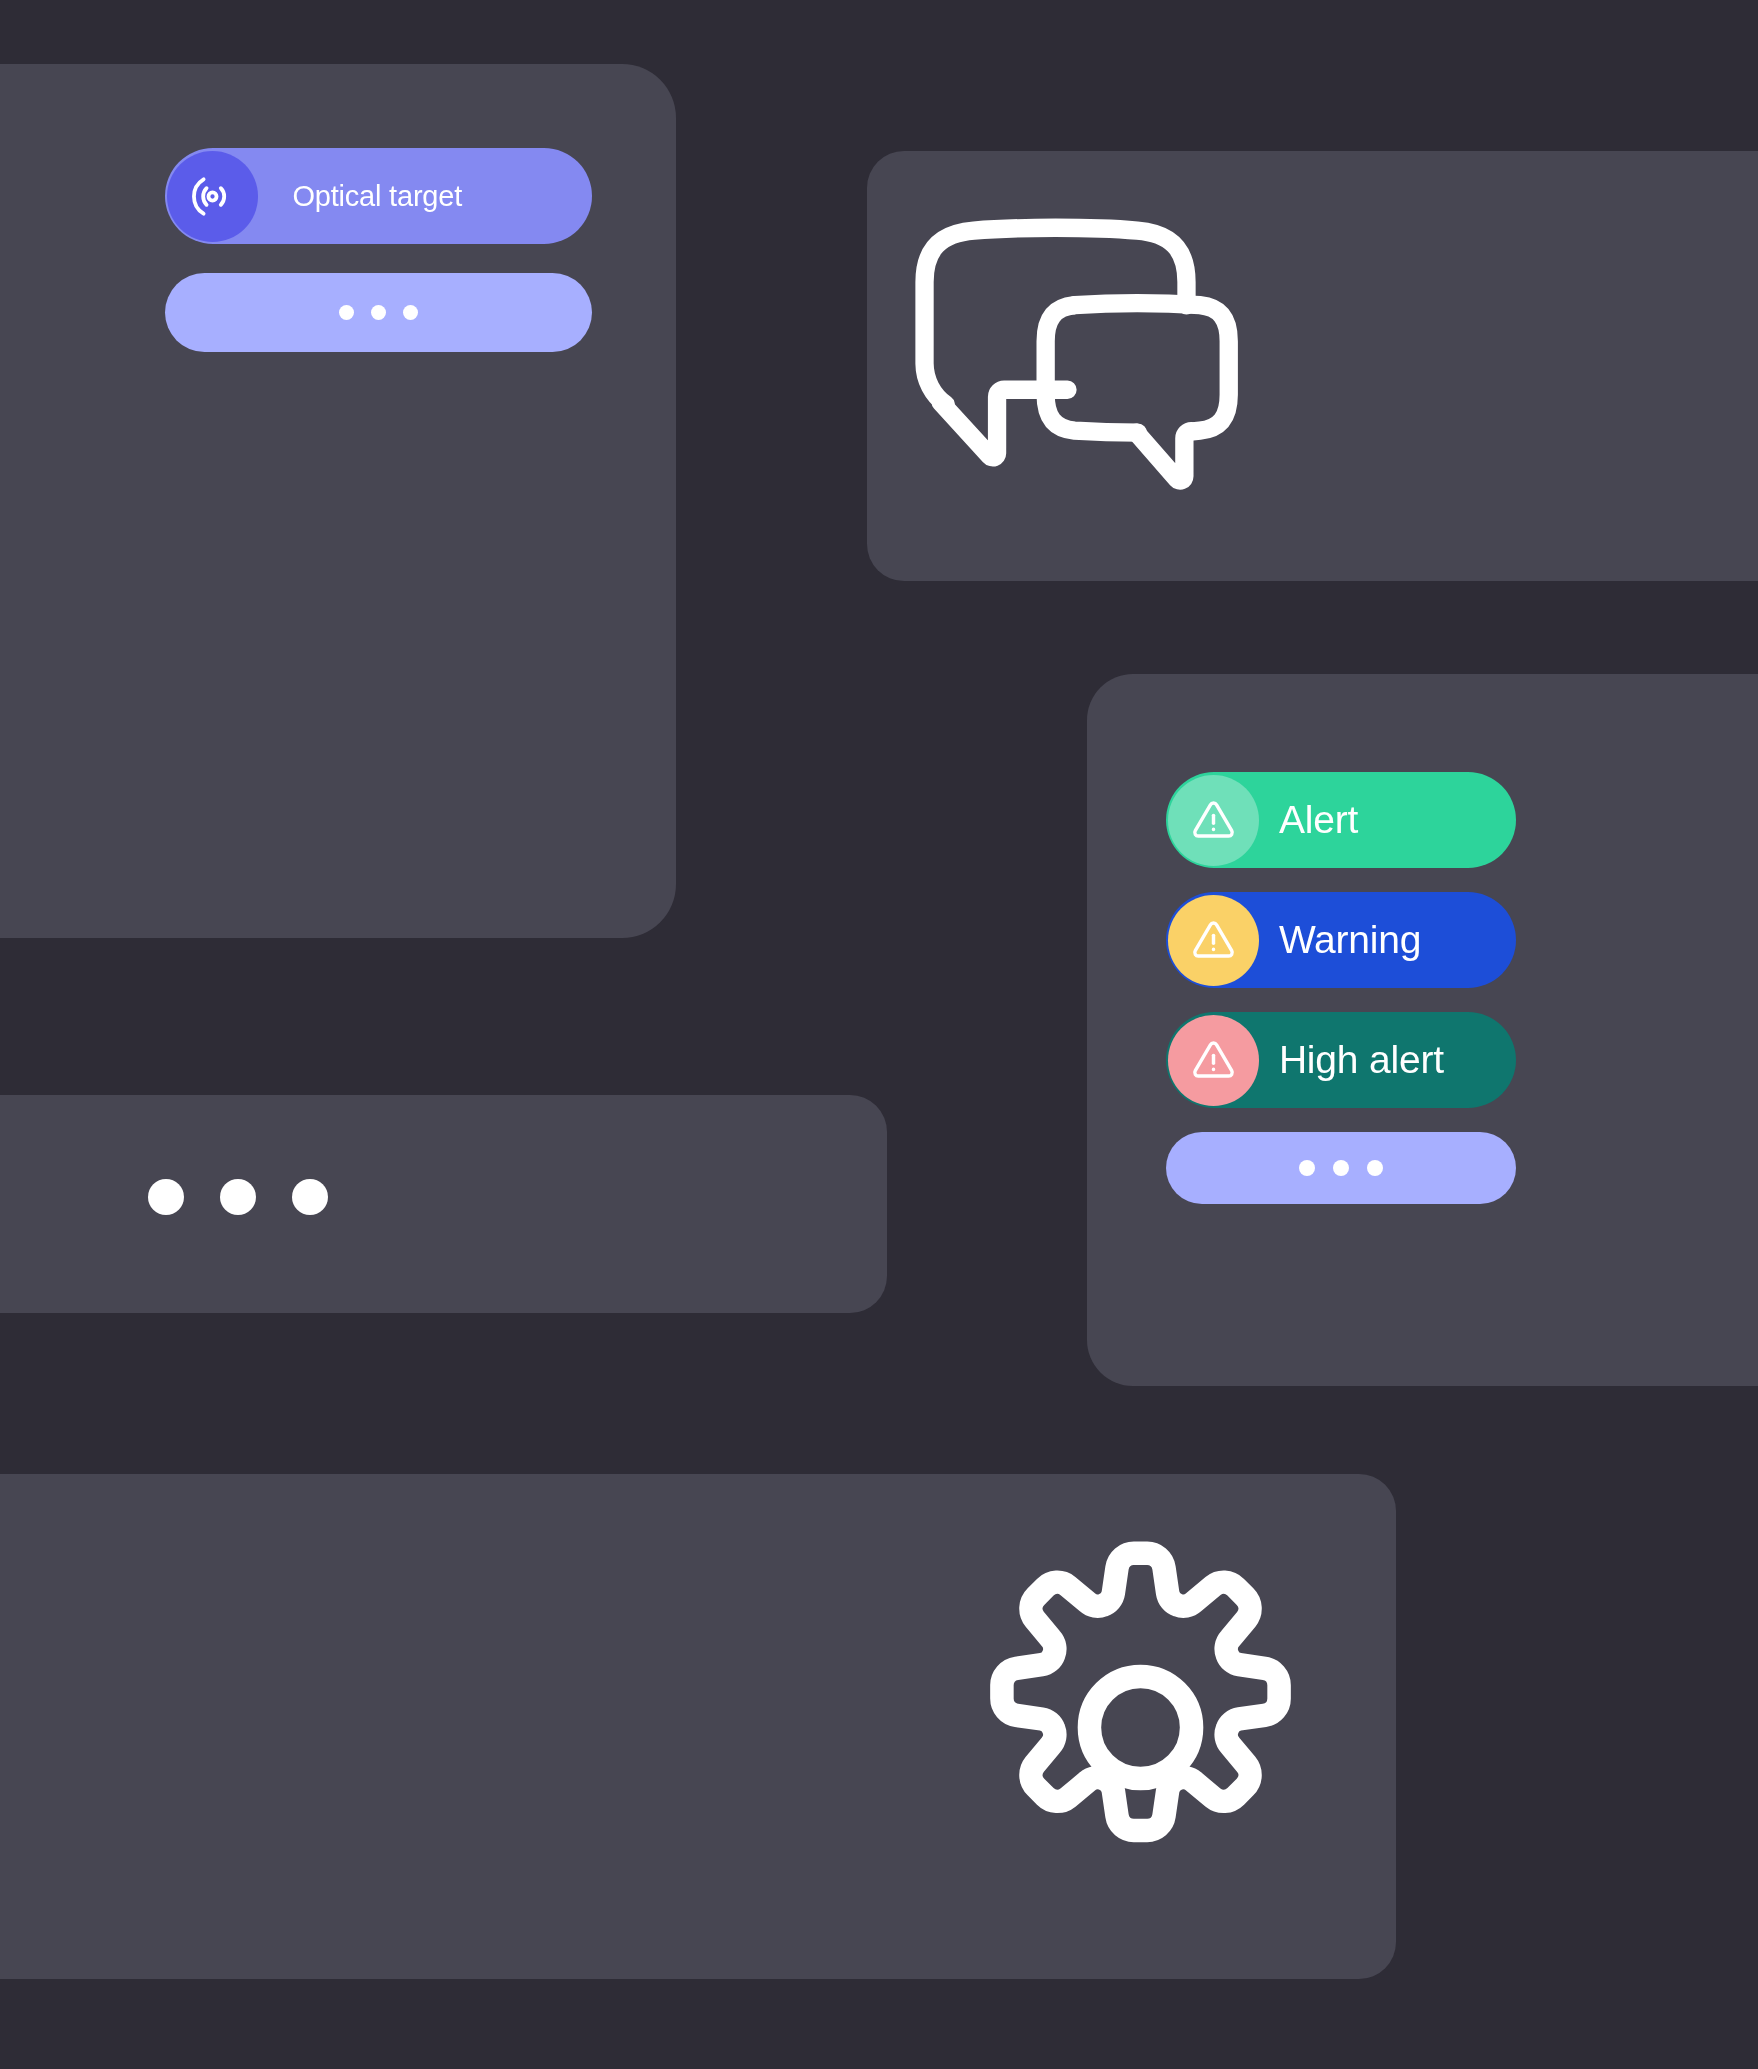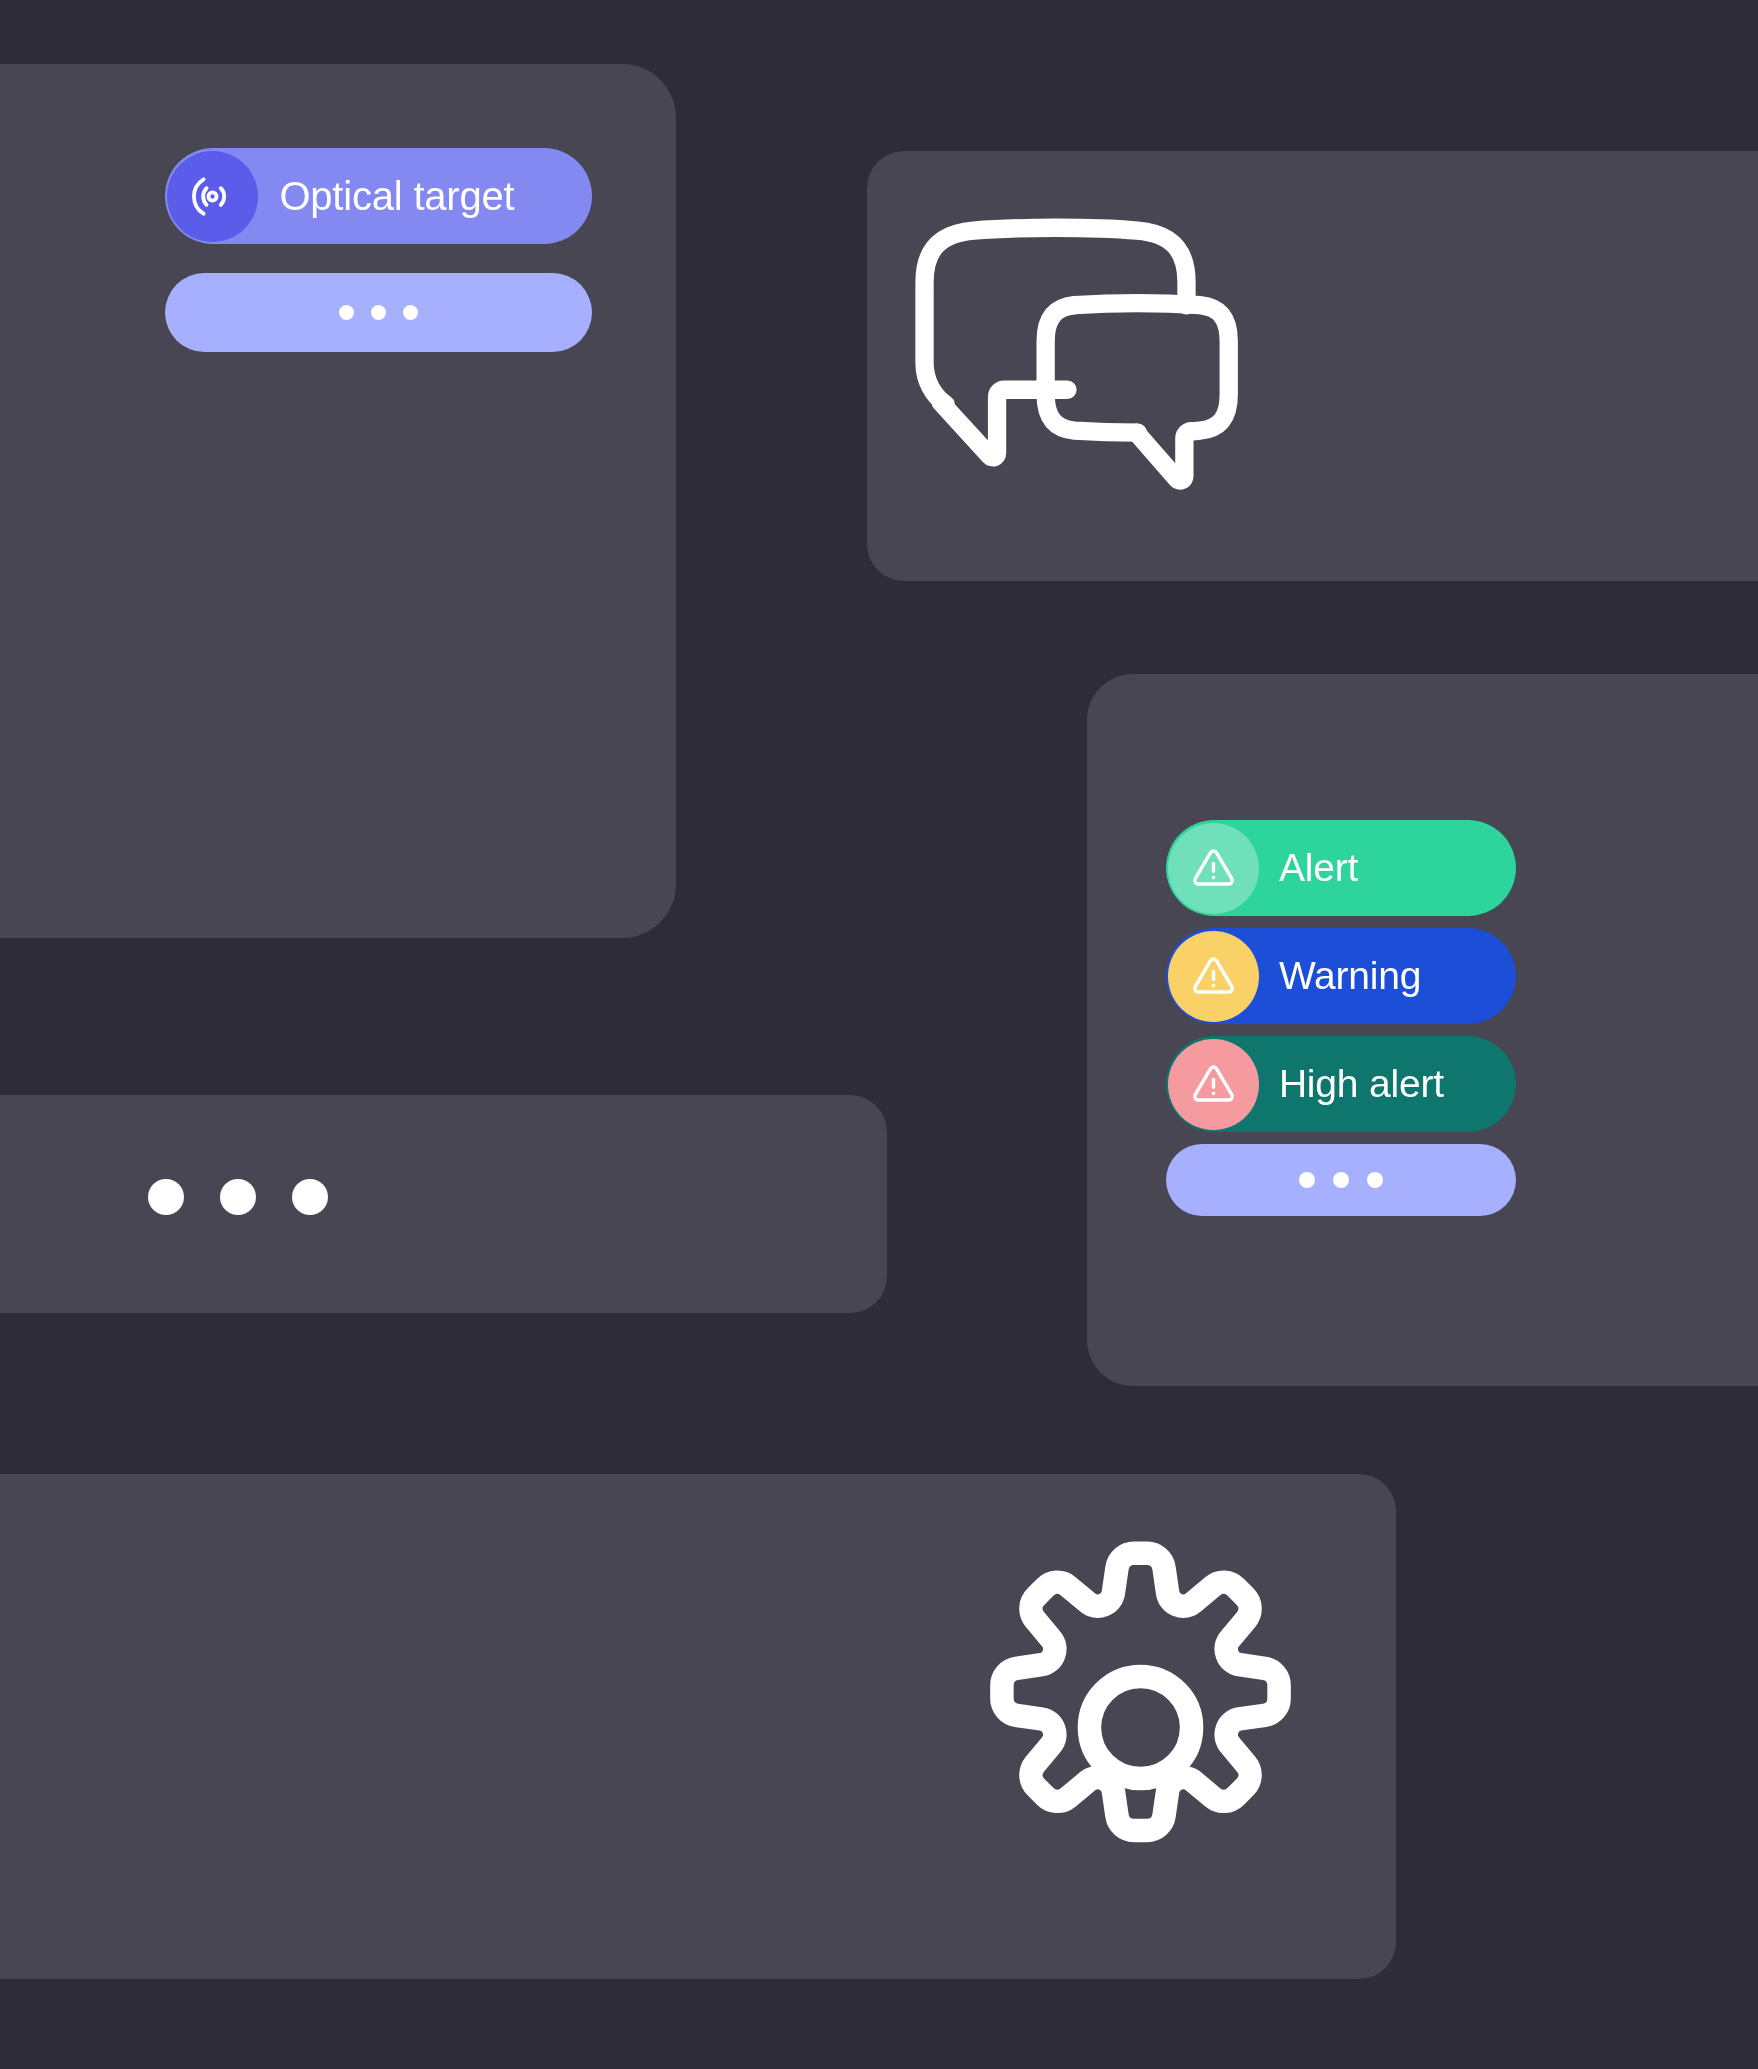--- a/index.html
+++ b/index.html
@@ -26,22 +26,22 @@
     background: #8489f1; border-radius: 48px;
     padding-left: 2.4px;
   }
   .sensor-icon-circle {
     flex: 0 0 auto;
     width: 91px; height: 91px; border-radius: 50%;
     background: #5b5cea;
     display: flex; align-items: center; justify-content: center;
   }
   .sensor-label {
-    margin-left: 21px;
-    color: #ffffff; font-size: 40px; letter-spacing: -0.2px; white-space: nowrap;
+    margin-left: 34px;
+    color: #ffffff; font-size: 29px; letter-spacing: -0.2px; white-space: nowrap;
   }
 
   .more-pill {
     width: 427px; height: 79px; border-radius: 40px;
     background: #a7afff;
     display: flex; align-items: center; justify-content: center; gap: 16.3px;
   }
   .more-pill .dot { width: 15.5px; height: 15.5px; border-radius: 50%; background: #ffffff; }
 
   
@@ -49,21 +49,21 @@
     left: 867px; top: 151px; width: 977px; height: 430px;
     border-radius: 37px 0 0 37px;
   }
   #chat-icon { position: absolute; left: 35px; top: 31px; }
 
   
   #alerts-card {
     left: 1087px; top: 674px; width: 782px; height: 712px;
     border-radius: 46px 0 0 46px;
   }
-  .alert-list { position: absolute; left: 79px; top: 98px; display: flex; flex-direction: column; gap: 12px; margin-top: 48px; }
+  .alert-list { position: absolute; left: 79px; top: 98px; display: flex; flex-direction: column; gap: 24px; }
   .alert-pill {
     display: flex; align-items: center;
     width: 350px; height: 96px; border-radius: 48px; padding-left: 2.4px;
   }
   .alert-icon-circle {
     flex: 0 0 auto; width: 91px; height: 91px; border-radius: 50%;
     display: flex; align-items: center; justify-content: center;
   }
   .alert-label { margin-left: 19.5px; color: #ffffff; font-size: 39px; letter-spacing: -0.2px; white-space: nowrap; }
   .alert-more {

